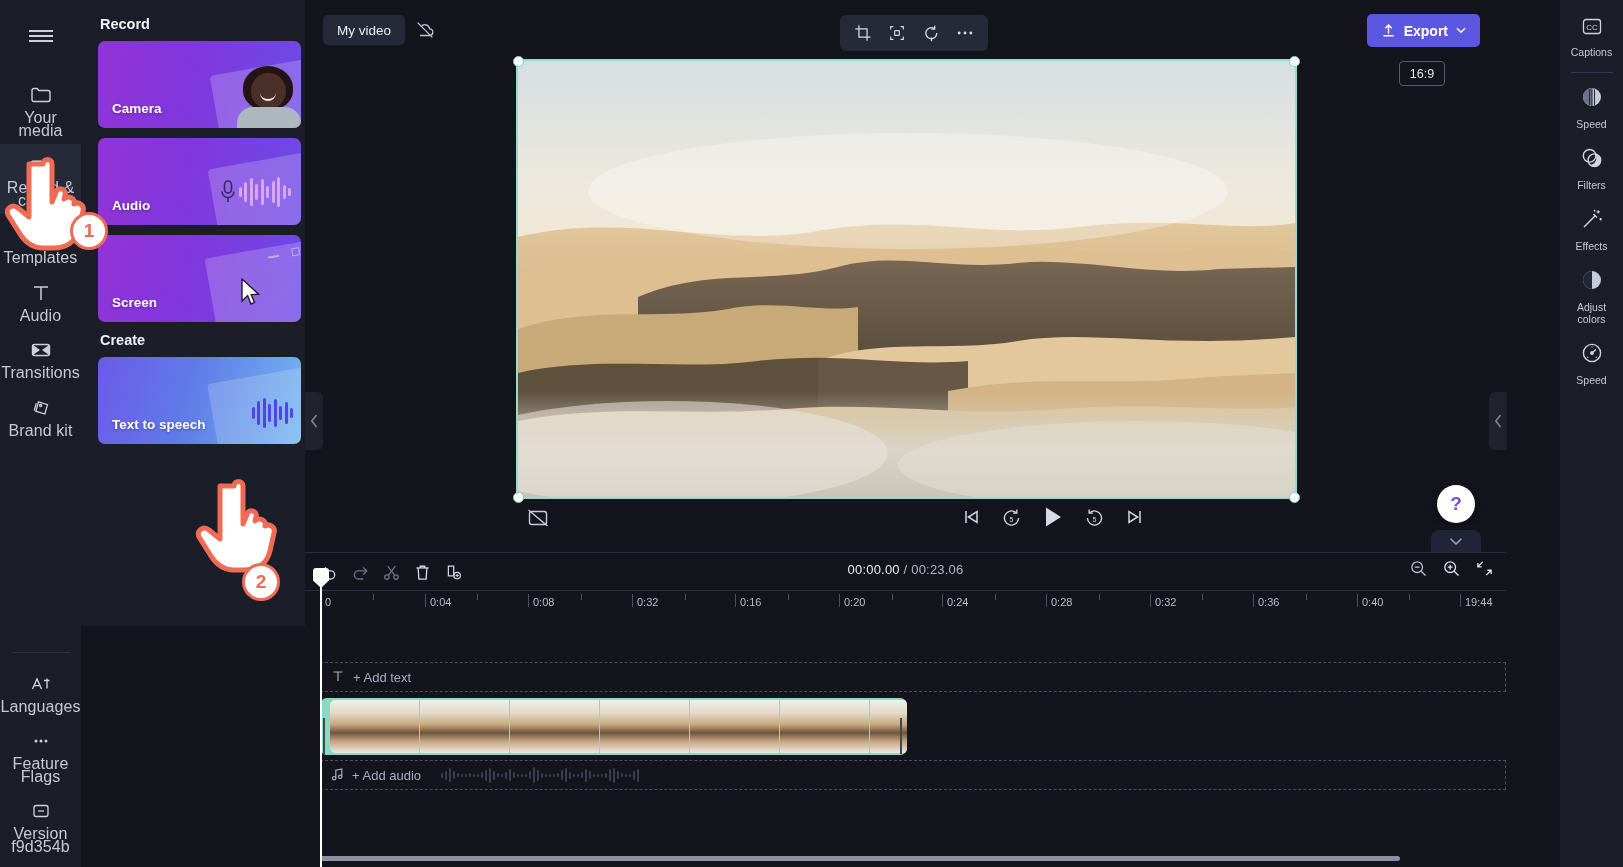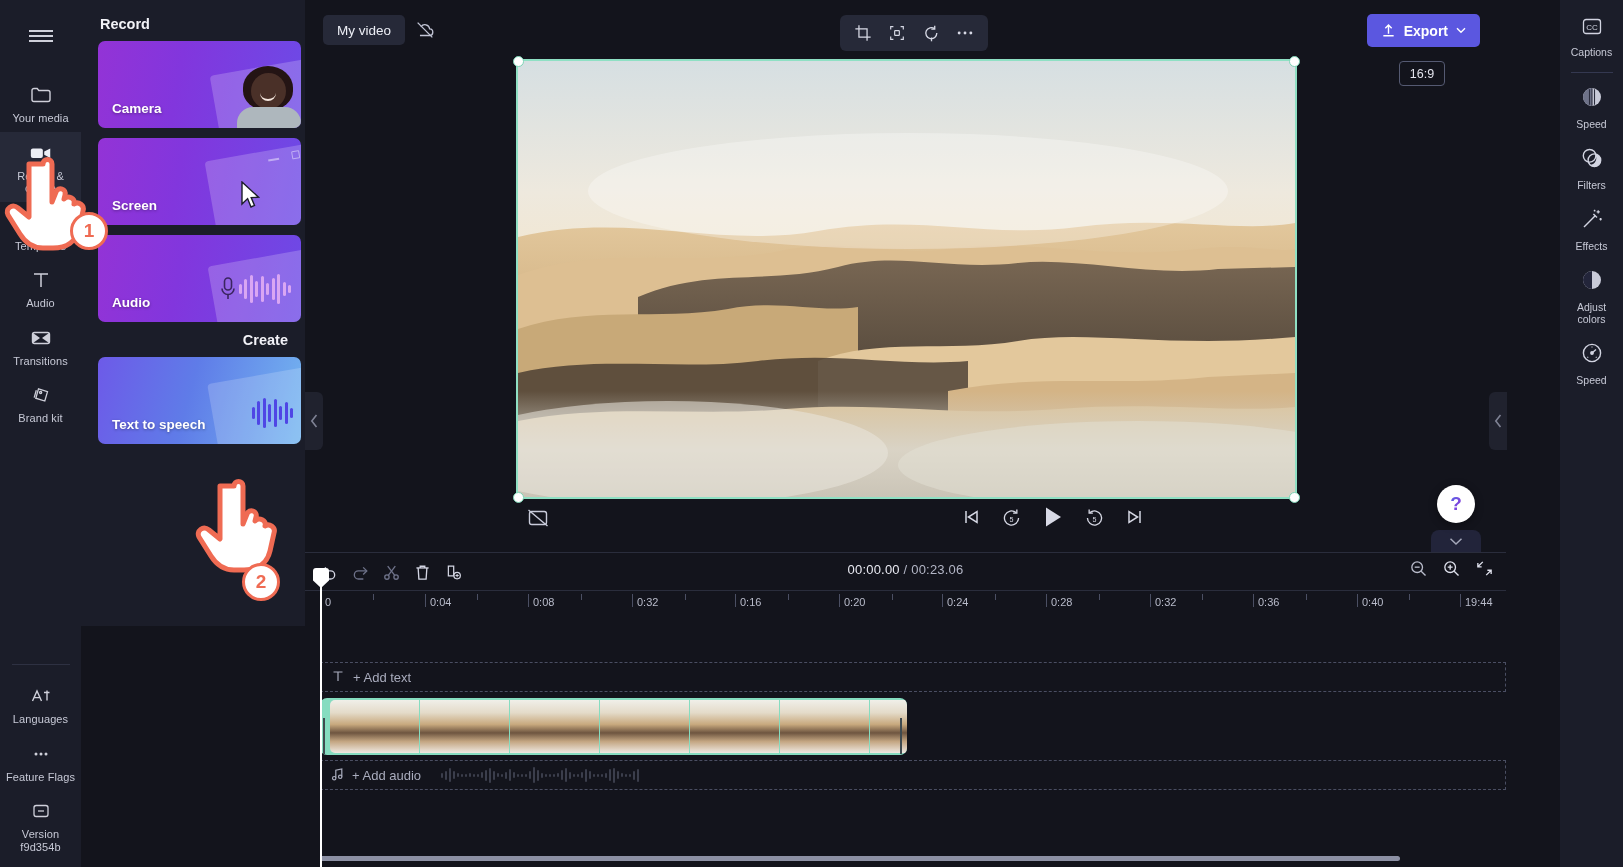--- a/index.html
+++ b/index.html
@@ -20,21 +20,21 @@
     z-index: 6;
   }
   .hamburger { margin-top: 16px; margin-bottom: 18px; width: 40px; height: 40px;
     display:flex; align-items:center; justify-content:center; cursor:pointer; }
   .hamburger span { display:block; width:24px; height:2px; background:#cfd0da; margin:3px 0; }
   .rail-item {
     width: 81px; padding: 9px 2px 7px; display:flex; flex-direction:column;
     align-items:center; gap:5px; cursor:pointer; color:#c7c9d6;
   }
   .rail-item.active { background:#262938; }
-  .rail-label { font-size: 11px; line-height: 12.5px; text-align:center; color:#c7c9d6; letter-spacing:.1px;}
+  .rail-label { font-size: 16px; line-height: 12.5px; text-align:center; color:#c7c9d6; letter-spacing:.1px;}
   .rail-icon { width:24px; height:24px; display:flex; align-items:center; justify-content:center; }
   .rail-icon svg { display:block; }
   .rail-spacer { flex: 1 1 auto; }
   .rail-divider { width: 58px; height:1px; background:#2e3142; margin: 4px 0 10px; }
 
   
   #record-panel {
     position:absolute; left:81px; top:0; width:224px; height:626px;
     background:#1b1d29; z-index:5; padding: 12px 17px 0 17px;
   }
@@ -329,31 +329,20 @@
 
     <div class="rec-card">
       <div class="tile" style="right:-10px; top:26px; width:96px; height:70px;"></div>
       <div class="person" style="right:-4px; bottom:0; width:70px; height:62px;">
         <div class="hair" style="left:8px; top:0; width:50px; height:44px;"></div>
         <div class="head" style="position:absolute; left:16px; top:7px; width:35px; height:36px;"></div>
         <div class="smile" style="left:25px; top:27px; width:16px; height:8px;"></div>
         <div class="body" style="left:2px; top:41px; width:64px; height:24px;"></div>
       </div>
       <div class="rec-card-label">Camera</div>
-    </div>
-
-    <div class="rec-card">
-      <div class="tile">
-        <div class="tile-min"></div>
-        <div class="tile-max"></div>
-      </div>
-      <svg class="screen-cursor" width="24" height="30" viewBox="0 0 24 30">
-        <path d="M3 1 L3 23 L8.6 17.6 L12 26 L15.5 24.5 L12.2 16.6 L19.5 16.2 Z" fill="#fff" stroke="#1b1d29" stroke-width="1.4"></path>
-      </svg>
-      <div class="rec-card-label">Screen</div>
     </div>
 
     <div class="rec-card">
       <div class="tile" style="right:-16px; top:22px; width:104px; height:72px;"></div>
       <svg class="mic" width="18" height="26" viewBox="0 0 18 26">
         <rect x="5.5" y="2" width="7" height="12" rx="3.5" fill="none" stroke="#3b2560" stroke-width="1.6"></rect>
         <path d="M3 12.5a6 6 0 0 0 12 0" fill="none" stroke="#3b2560" stroke-width="1.6"></path>
         <path d="M9 18.5v4.5" stroke="#3b2560" stroke-width="1.6"></path>
       </svg>
       <div class="wave" style="right:10px; bottom:18px; height:30px;">
@@ -364,21 +353,32 @@
         <i style="height:26px"></i>
           <i style="height:12px"></i>
           <i style="height:22px"></i>
           <i style="height:30px"></i>
         <i style="height:14px"></i>
           <i style="height:8px"></i>
       </div>
       <div class="rec-card-label">Audio</div>
     </div>
 
-    <div class="panel-heading" style="margin-top:10px;text-align:right;">Create</div>
+    <div class="rec-card">
+      <div class="tile">
+        <div class="tile-min"></div>
+        <div class="tile-max"></div>
+      </div>
+      <svg class="screen-cursor" width="24" height="30" viewBox="0 0 24 30">
+        <path d="M3 1 L3 23 L8.6 17.6 L12 26 L15.5 24.5 L12.2 16.6 L19.5 16.2 Z" fill="#fff" stroke="#1b1d29" stroke-width="1.4"></path>
+      </svg>
+      <div class="rec-card-label">Screen</div>
+    </div>
+
+    <div class="panel-heading" style="margin-top:10px;">Create</div>
 
     <div class="rec-card tts">
       <div class="tile" style="right:-12px; top:18px; width:100px; height:76px;"></div>
       <div class="wave" style="right:8px; bottom:16px; height:30px;">
         <i style="height:12px"></i>
           <i style="height:24px"></i>
           <i style="height:30px"></i>
           <i style="height:18px"></i>
         <i style="height:28px"></i>
           <i style="height:14px"></i>

